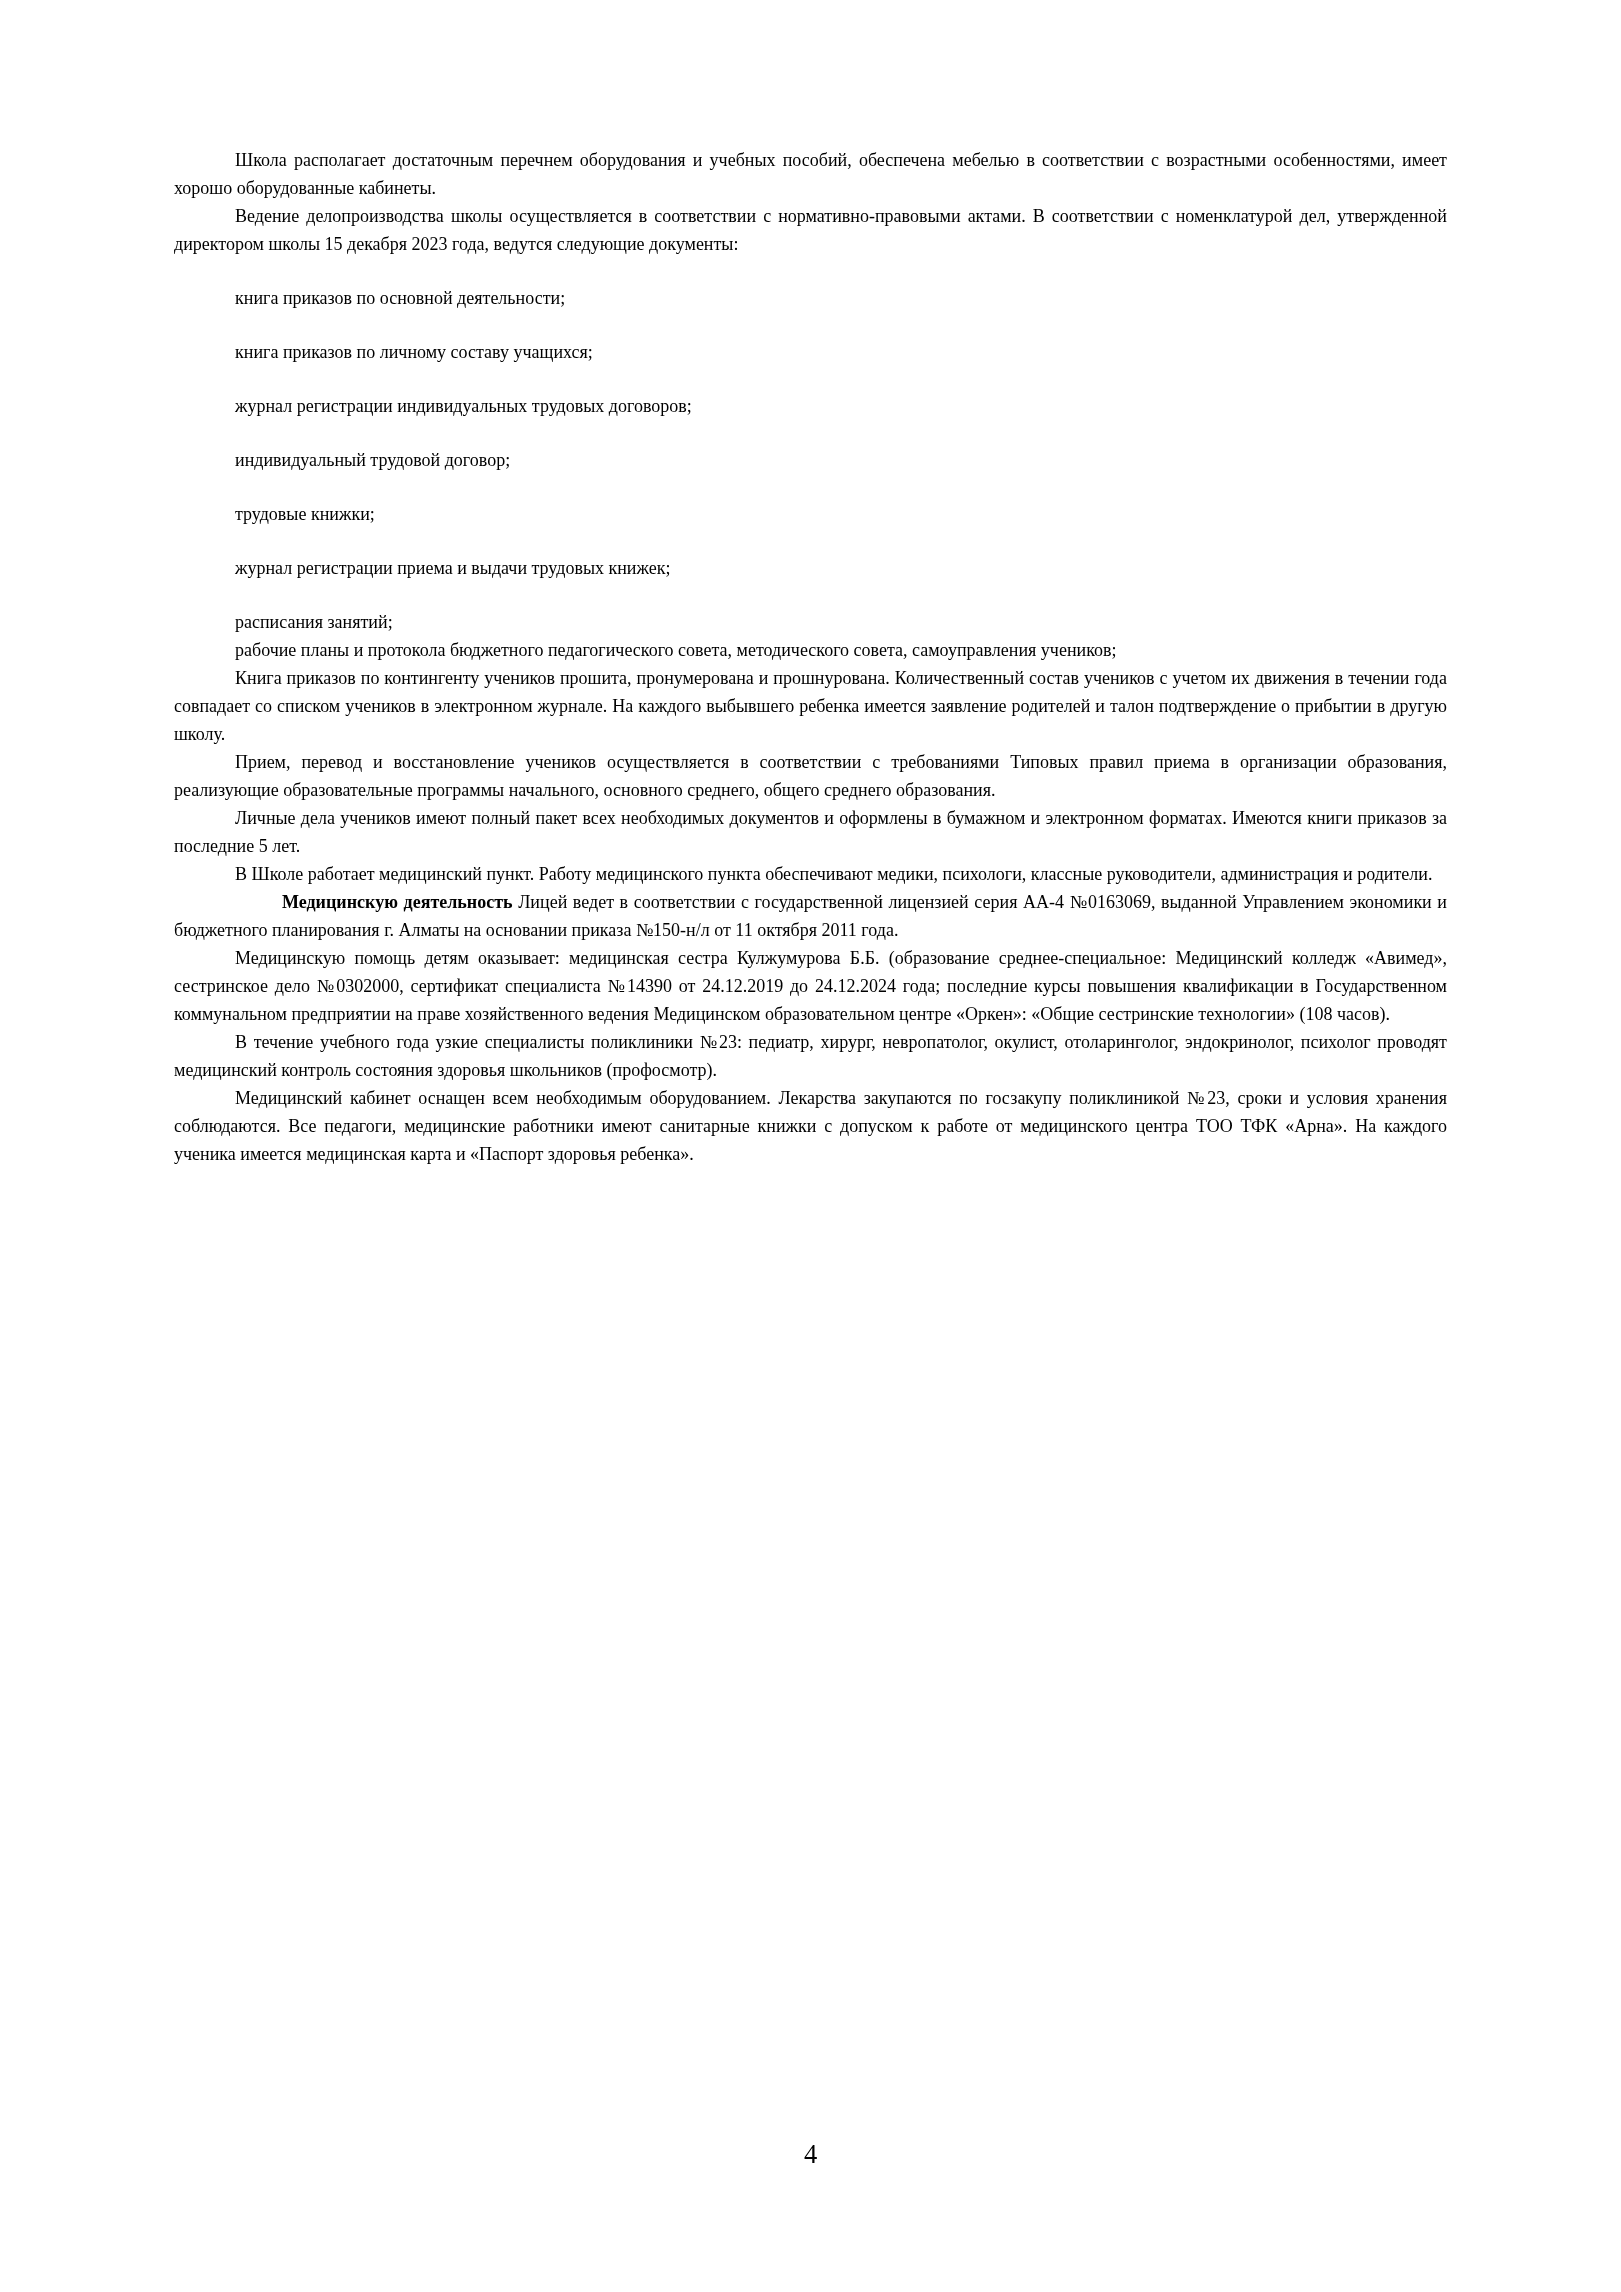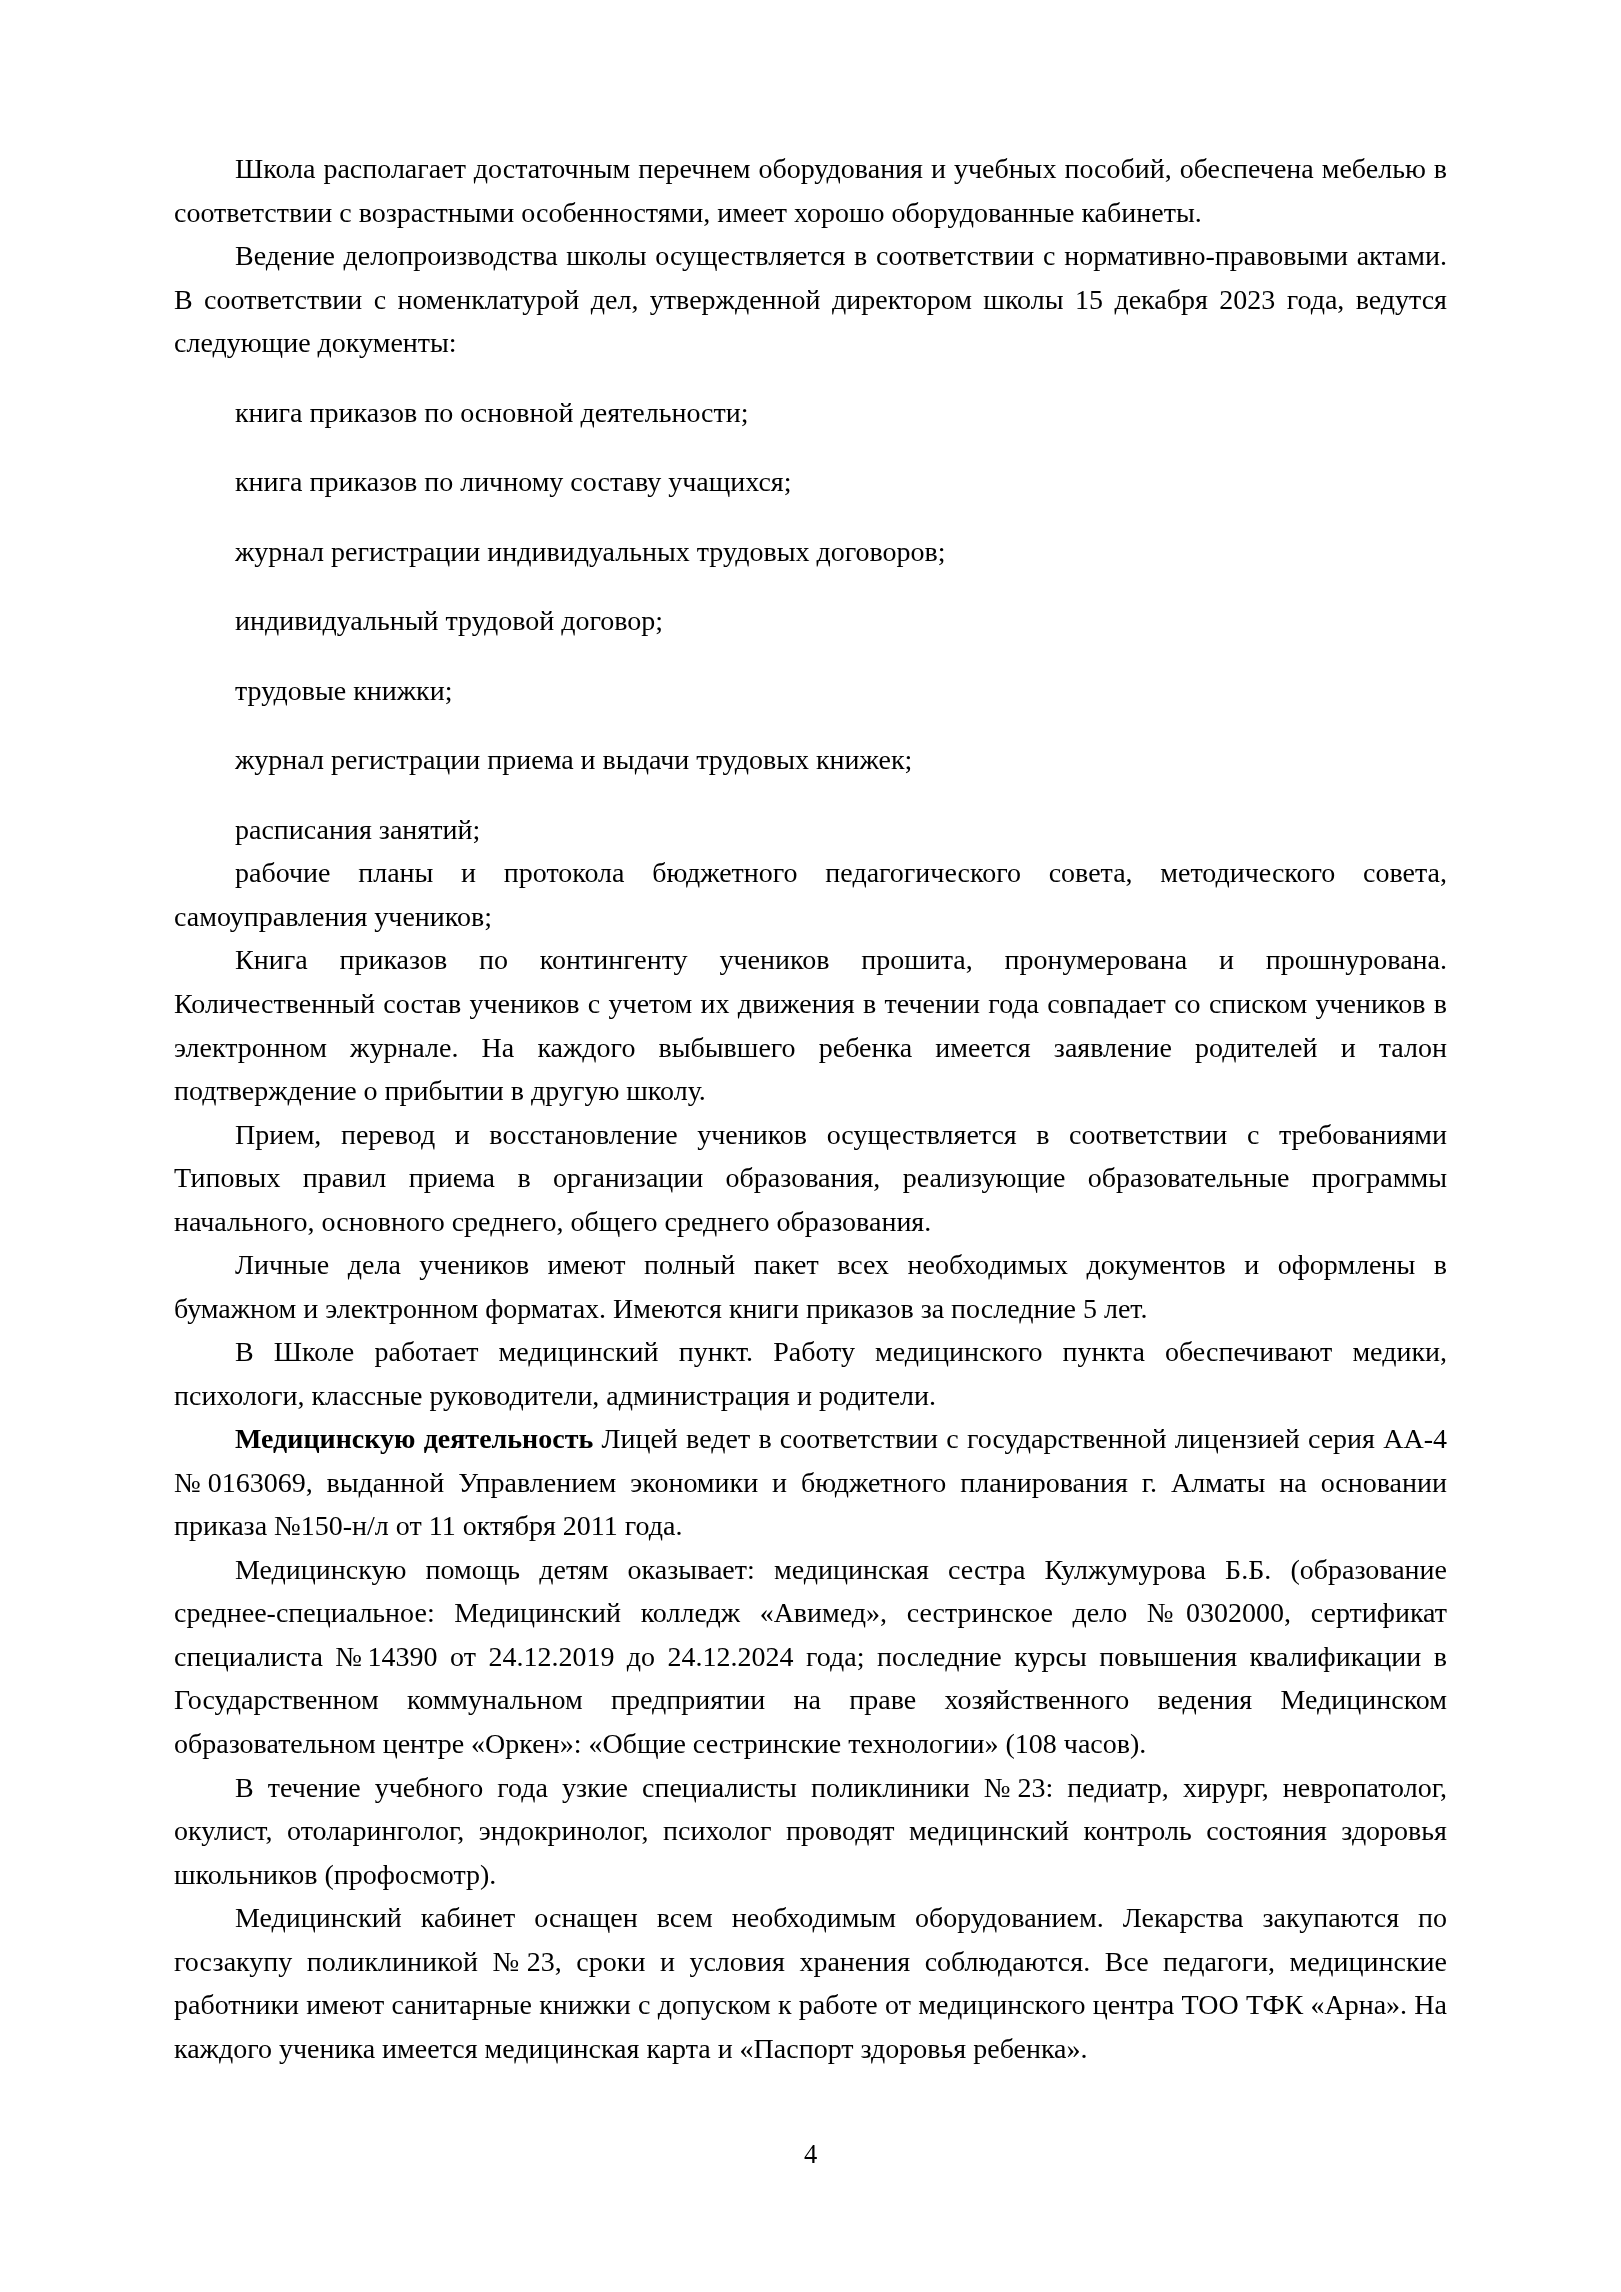--- a/index.html
+++ b/index.html
@@ -15,38 +15,39 @@
     -webkit-font-smoothing: antialiased;
   }
   .page {
     position: relative;
     box-sizing: border-box;
     width: 1621px;
     height: 2293px;
     padding: 147px 174px 0 174px;
   }
   .doc-body {
-    font-size: 28px;
+    font-size: 18px;
     line-height: 1.555;
     text-align: justify;
     text-justify: inter-word;
   }
   p {
     margin: 0;
   }
   .para {
     text-indent: 61px;
   }
   .listline {
     text-indent: 61px;
     text-align: left;
     margin-top: 26px;
   }
   .b {
     font-weight: bold;
+    margin-left: 47px;
   }
   .page-number {
     position: absolute;
     left: 0;
     right: 0;
     bottom: 123px;
     text-align: center;
     font-size: 26.5px;
   }
 </style>

